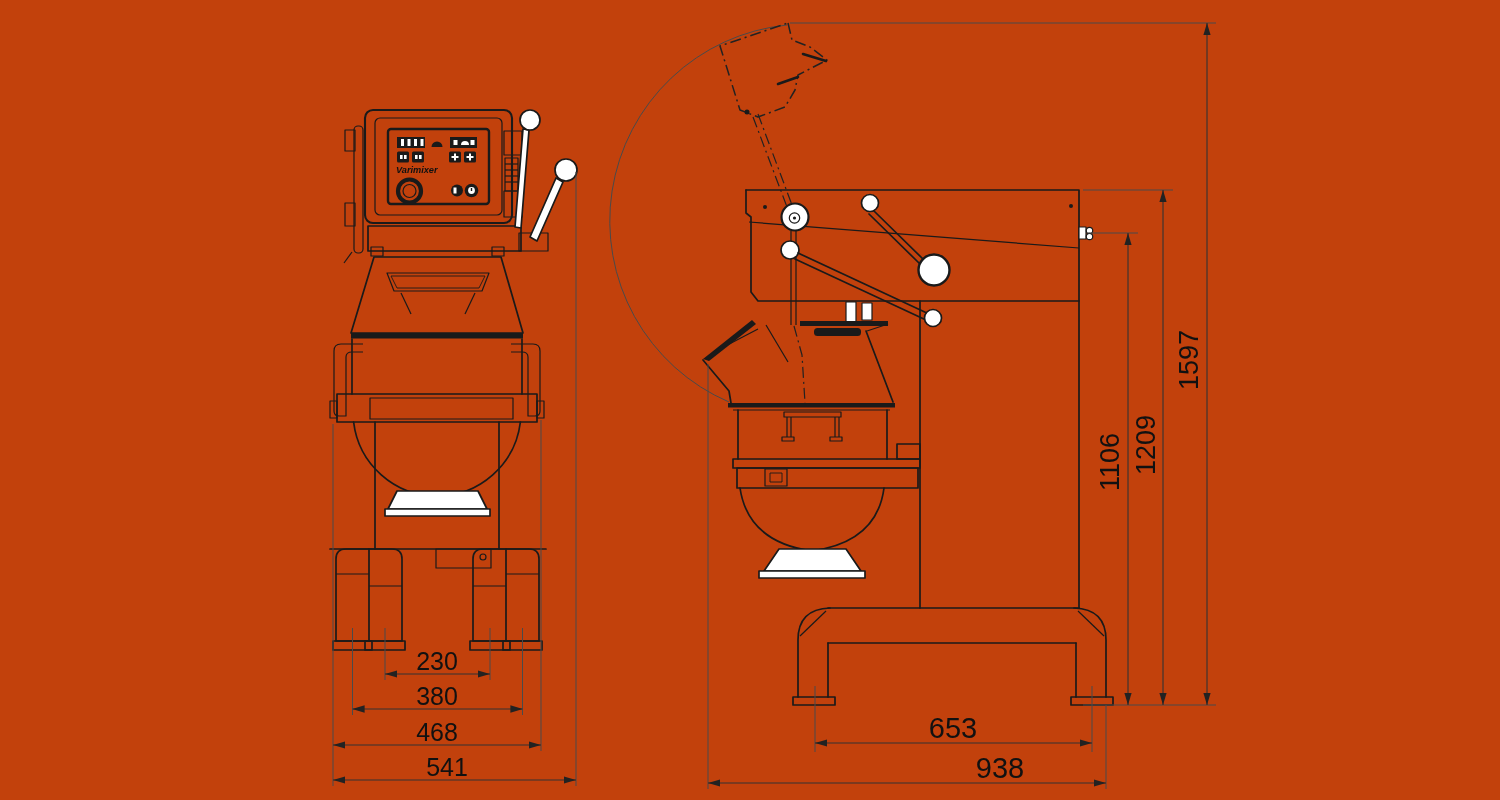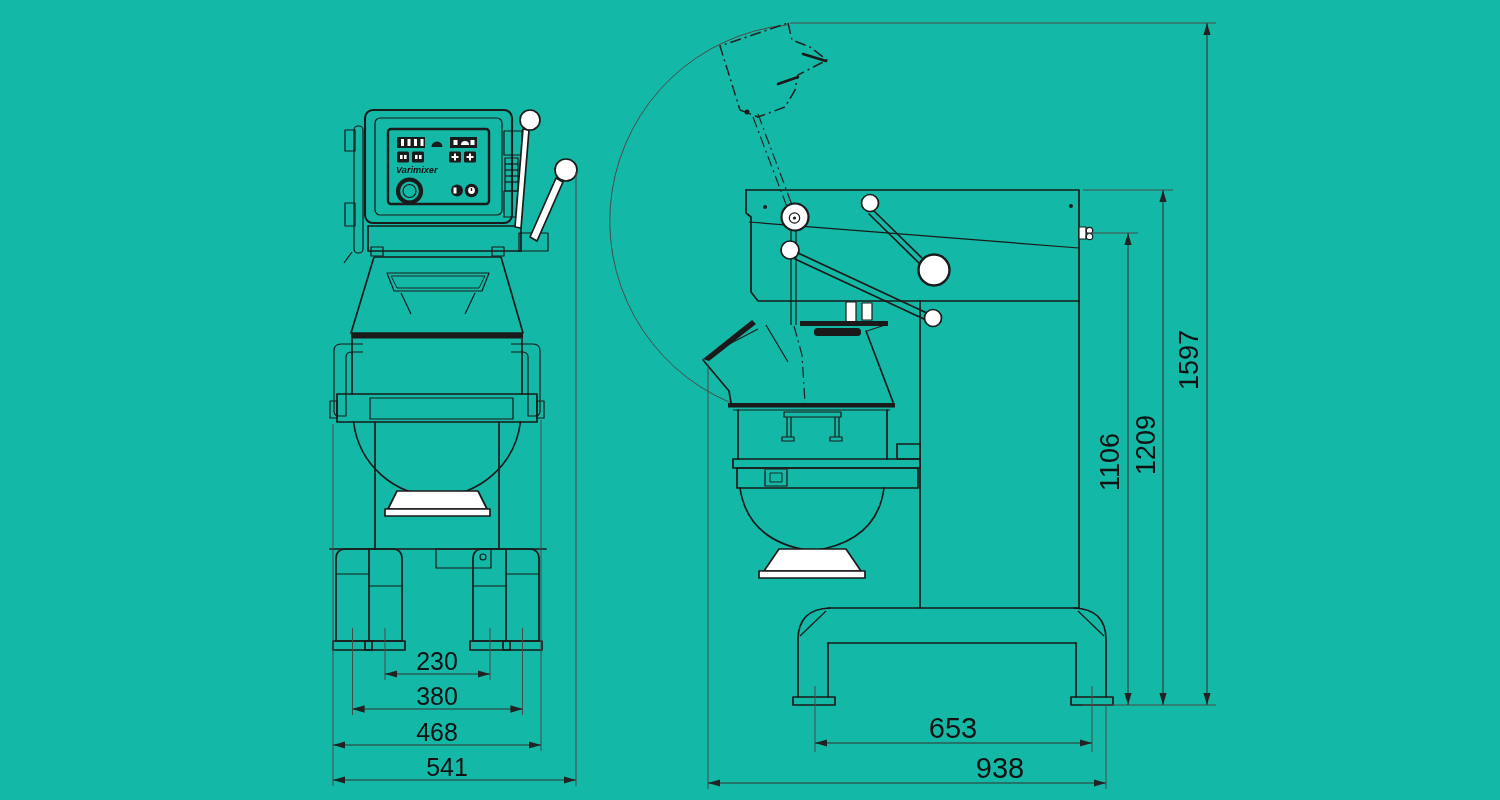--- a/index.html
+++ b/index.html
@@ -1,16 +1,16 @@
 <!DOCTYPE html>
 <html><head>
 <meta charset="utf-8">
 <style>
   html,body{margin:0;padding:0;background:#ffffff;}
-  .stage{width:1500px;height:800px;position:relative;background:#14b8a6;overflow:hidden;}
+  .stage{width:1500px;height:800px;position:relative;background:#c2410c;overflow:hidden;}
   svg{display:block;}
   .ol{fill:none;stroke:#1a1a1a;stroke-width:1.7;stroke-linejoin:round;stroke-linecap:round;}
   .olt{fill:none;stroke:#1a1a1a;stroke-width:1.2;stroke-linejoin:round;}
   .olh{fill:none;stroke:#1a1a1a;stroke-width:2.6;stroke-linejoin:round;stroke-linecap:round;}
   .olf{fill:#1a1a1a;stroke:none;}
   .wf{fill:#ffffff;}
   .thin{stroke:#4a4a4a;stroke-width:1;fill:none;}
   .dimline{stroke:#333;stroke-width:1.1;fill:none;}
   .ph{fill:none;stroke:#222;stroke-width:1.5;stroke-dasharray:11 4 2 4;stroke-linejoin:round;}
   .dimtext{font-family:"Liberation Sans",sans-serif;fill:#111;}

